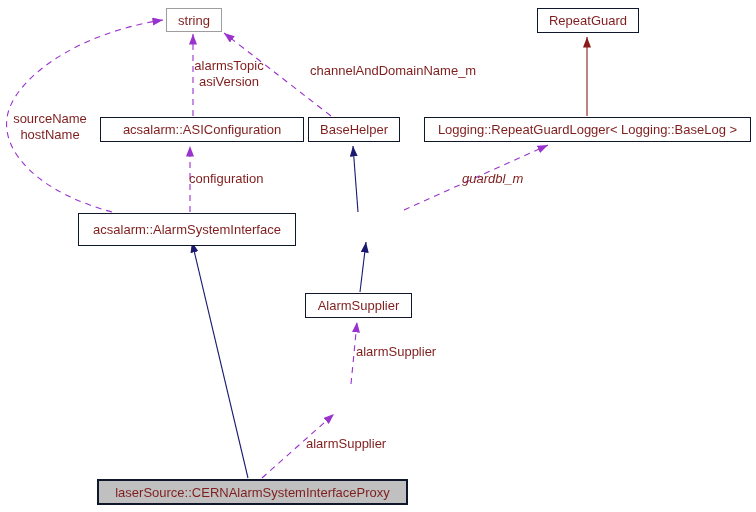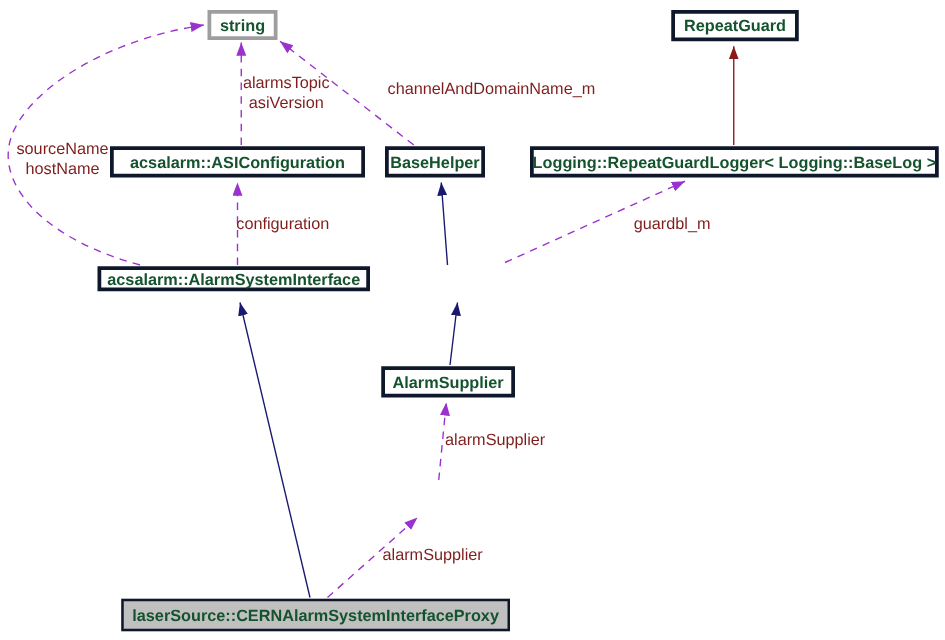--- a/index.html
+++ b/index.html
@@ -25,30 +25,29 @@
   svg.edges path.edge {
     fill: none;
     stroke-width: 1.1;
   }
   svg.edges path.dashed {
     stroke-dasharray: 6 5;
   }
   .node {
     position: absolute;
     box-sizing: border-box;
-    border: 3px solid #0f172a;
+    border: 1px solid #0f172a;
     background: #ffffff;
     font-size: 13px;
-    color: #14532d;
+    color: #7f1d1d;
     display: flex;
     align-items: center;
     justify-content: center;
     white-space: nowrap;
     cursor: pointer;
-    font-weight: bold;
   }
   .node--external {
     border-color: #9e9e9e;
   }
   .node--current {
     background: #c0c0c0;
     border-width: 2px;
     cursor: default;
   }
   .edge-label {
@@ -90,43 +89,43 @@
     <path class="edge" d="M360,292 L366,242" marker-end="url(#arrow-inherit)" stroke="#191970"></path>
     <path class="edge" d="M248,478 L192,242" marker-end="url(#arrow-inherit)" stroke="#191970"></path>
 
     <path class="edge" d="M587,116 L587,37" marker-end="url(#arrow-protected)" stroke="#8b1a1a"></path>
   </svg>
 
   <div class="node node--external" style="left:166px; top:8px; width:56px; height:24px;">string</div>
 
   <div class="node" style="left:537px; top:8px; width:102px; height:25px;">RepeatGuard</div>
 
-  <div class="node" style="left:88px; top:117px; width:204px; height:25px;">acsalarm::ASIConfiguration</div>
+  <div class="node" style="left:100px; top:117px; width:204px; height:25px;">acsalarm::ASIConfiguration</div>
 
-  <div class="node" style="left:308px; top:117px; width:80px; height:25px;">BaseHelper</div>
+  <div class="node" style="left:308px; top:117px; width:92px; height:25px;">BaseHelper</div>
 
   <div class="node" style="left:424px; top:117px; width:327px; height:25px;">Logging::RepeatGuardLogger&lt; Logging::BaseLog &gt;</div>
 
-  <div class="node" style="left:78px; top:213px; width:218px; height:20px;">acsalarm::AlarmSystemInterface</div>
+  <div class="node" style="left:78px; top:213px; width:218px; height:33px;">acsalarm::AlarmSystemInterface</div>
 
 
   <div class="node" style="left:305px; top:293px; width:107px; height:25px;">AlarmSupplier</div>
 
 
   <div class="node node--current" style="left:97px; top:479px; width:311px; height:26px;">laserSource::CERNAlarmSystemInterfaceProxy</div>
 
   <div class="edge-label" style="left:188px; top:58px; width:82px;">alarmsTopic
 asiVersion</div>
 
   <div class="edge-label" style="left:310px; top:63px;">channelAndDomainName_m</div>
 
   <div class="edge-label" style="left:10px; top:111px; width:80px;">sourceName
 hostName</div>
 
   <div class="edge-label" style="left:189px; top:171px;">configuration</div>
 
-  <div class="edge-label" style="left:507px; top:171px;">guardbl_m</div>
+  <div class="edge-label" style="left:462px; top:171px;font-style:italic;">guardbl_m</div>
 
   <div class="edge-label" style="left:356px; top:344px;">alarmSupplier</div>
 
   <div class="edge-label" style="left:306px; top:436px;">alarmSupplier</div>
 
 </div>
 
 </body></html>

